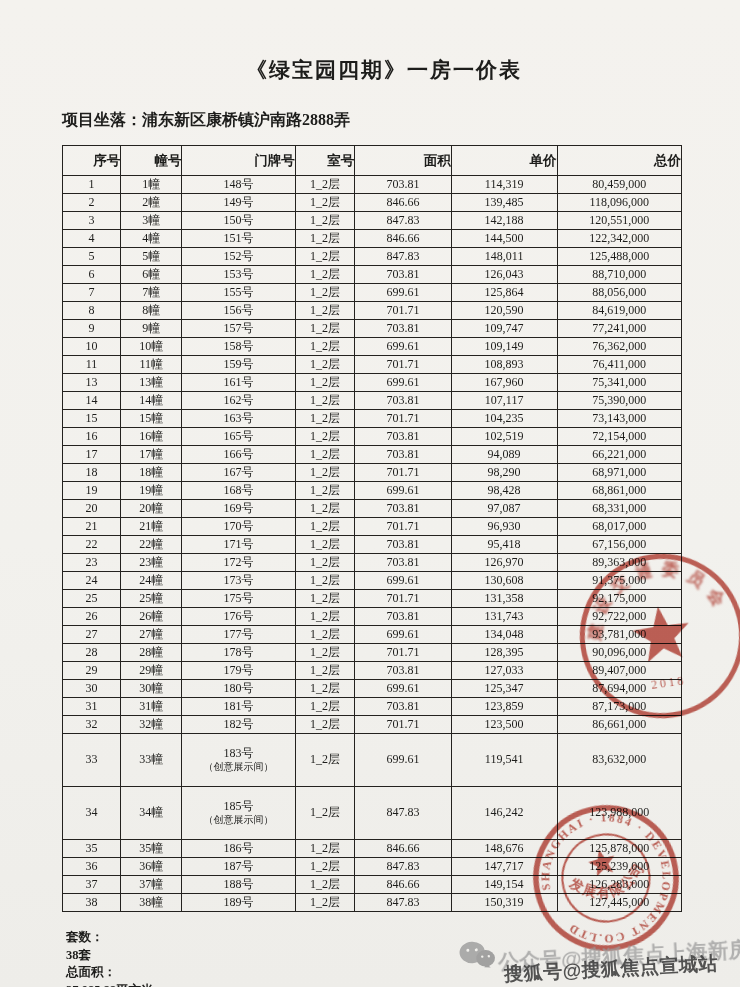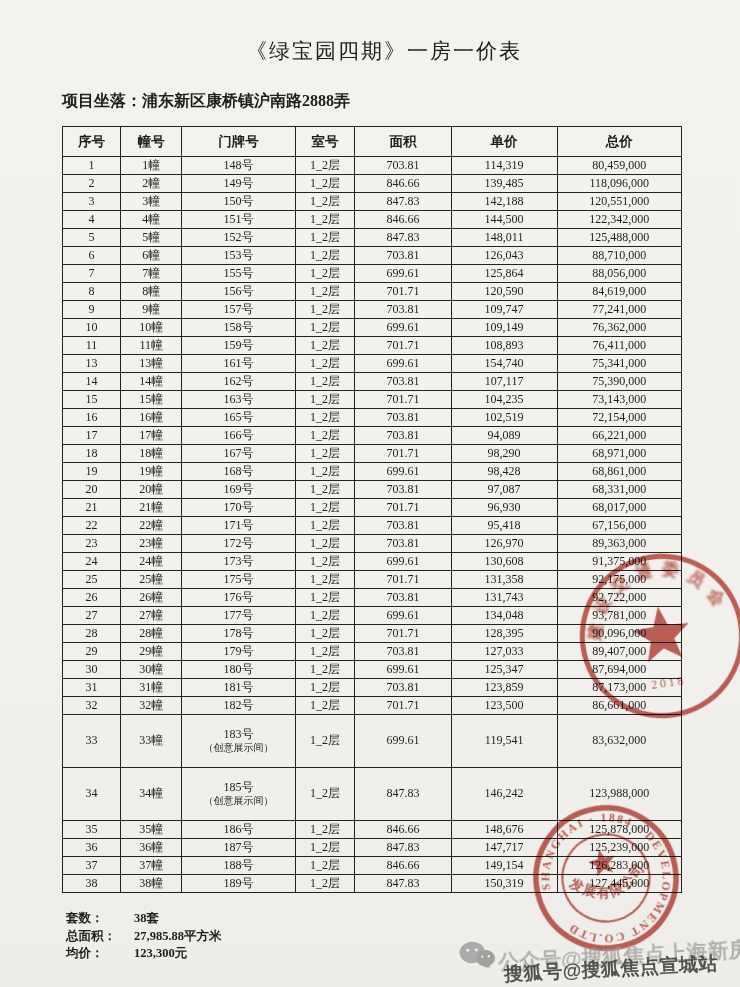--- a/index.html
+++ b/index.html
@@ -8,23 +8,23 @@
     position:relative;
     width:740px; height:987px;
     margin:0 auto;
     background:linear-gradient(180deg,#f4f2ee 0%,#f2f1ed 55%,#eeede9 100%);
     font-family:"Liberation Serif","DejaVu Serif",serif;
     color:#1d1d1b;
     overflow:hidden;
   }
   .doc-title {
     text-align:center;
-    padding-top:37px;
+    padding-top:56px;
     font-size:21px;
-    font-weight:400;
+    font-weight:700;
     letter-spacing:2px;
     margin-left:28px;
   }
   .location-line {
     margin:26px 58px 14px 62px;
     font-size:16px;
     font-weight:700;
   }
   .table-wrap { margin:0 58px 0 62px; }
   table.price-table {
@@ -41,31 +41,32 @@
     height:18px;
     line-height:1.15;
     padding:0;
     overflow:hidden;
     white-space:nowrap;
   }
   table.price-table th {
     height:30px;
     font-size:13.5px;
     font-weight:700;
+    text-align:right;
   }
   tr.tall td { height:53px; }
   td.c-unit  { text-align:right; padding-right:24px; }
   td.c-total { text-align:right; padding-right:14px;margin-left:48px; }
   .door-note { font-size:10px; }
   .summary {
     margin:17px 58px 0 66px;
     font-size:12.5px;
     font-weight:700;
   }
-  .sum-row { display:flex; line-height:17.5px; }
+  .sum-row { display:flex; line-height:17.5px;flex-direction:column; }
   .sum-label { width:68px; }
   .sum-value { }
   
   .stamp {
     position:absolute;
     mix-blend-mode:multiply;
     opacity:0.78;
     filter:blur(0.5px);
     pointer-events:none;
   }
@@ -291,21 +292,21 @@
 
           <tr>
             <td class="c-no">13</td>
             <td class="c-bld">13幢</td>
             <td class="c-door">
               <div>161号</div>
               <div class="door-note"></div>
             </td>
             <td class="c-room">1_2层</td>
             <td class="c-area">699.61</td>
-            <td class="c-unit">154,740</td>
+            <td class="c-unit">167,960</td>
             <td class="c-total">75,341,000</td>
           </tr>
 
           <tr>
             <td class="c-no">14</td>
             <td class="c-bld">14幢</td>
             <td class="c-door">
               <div>162号</div>
               <div class="door-note"></div>
             </td>

